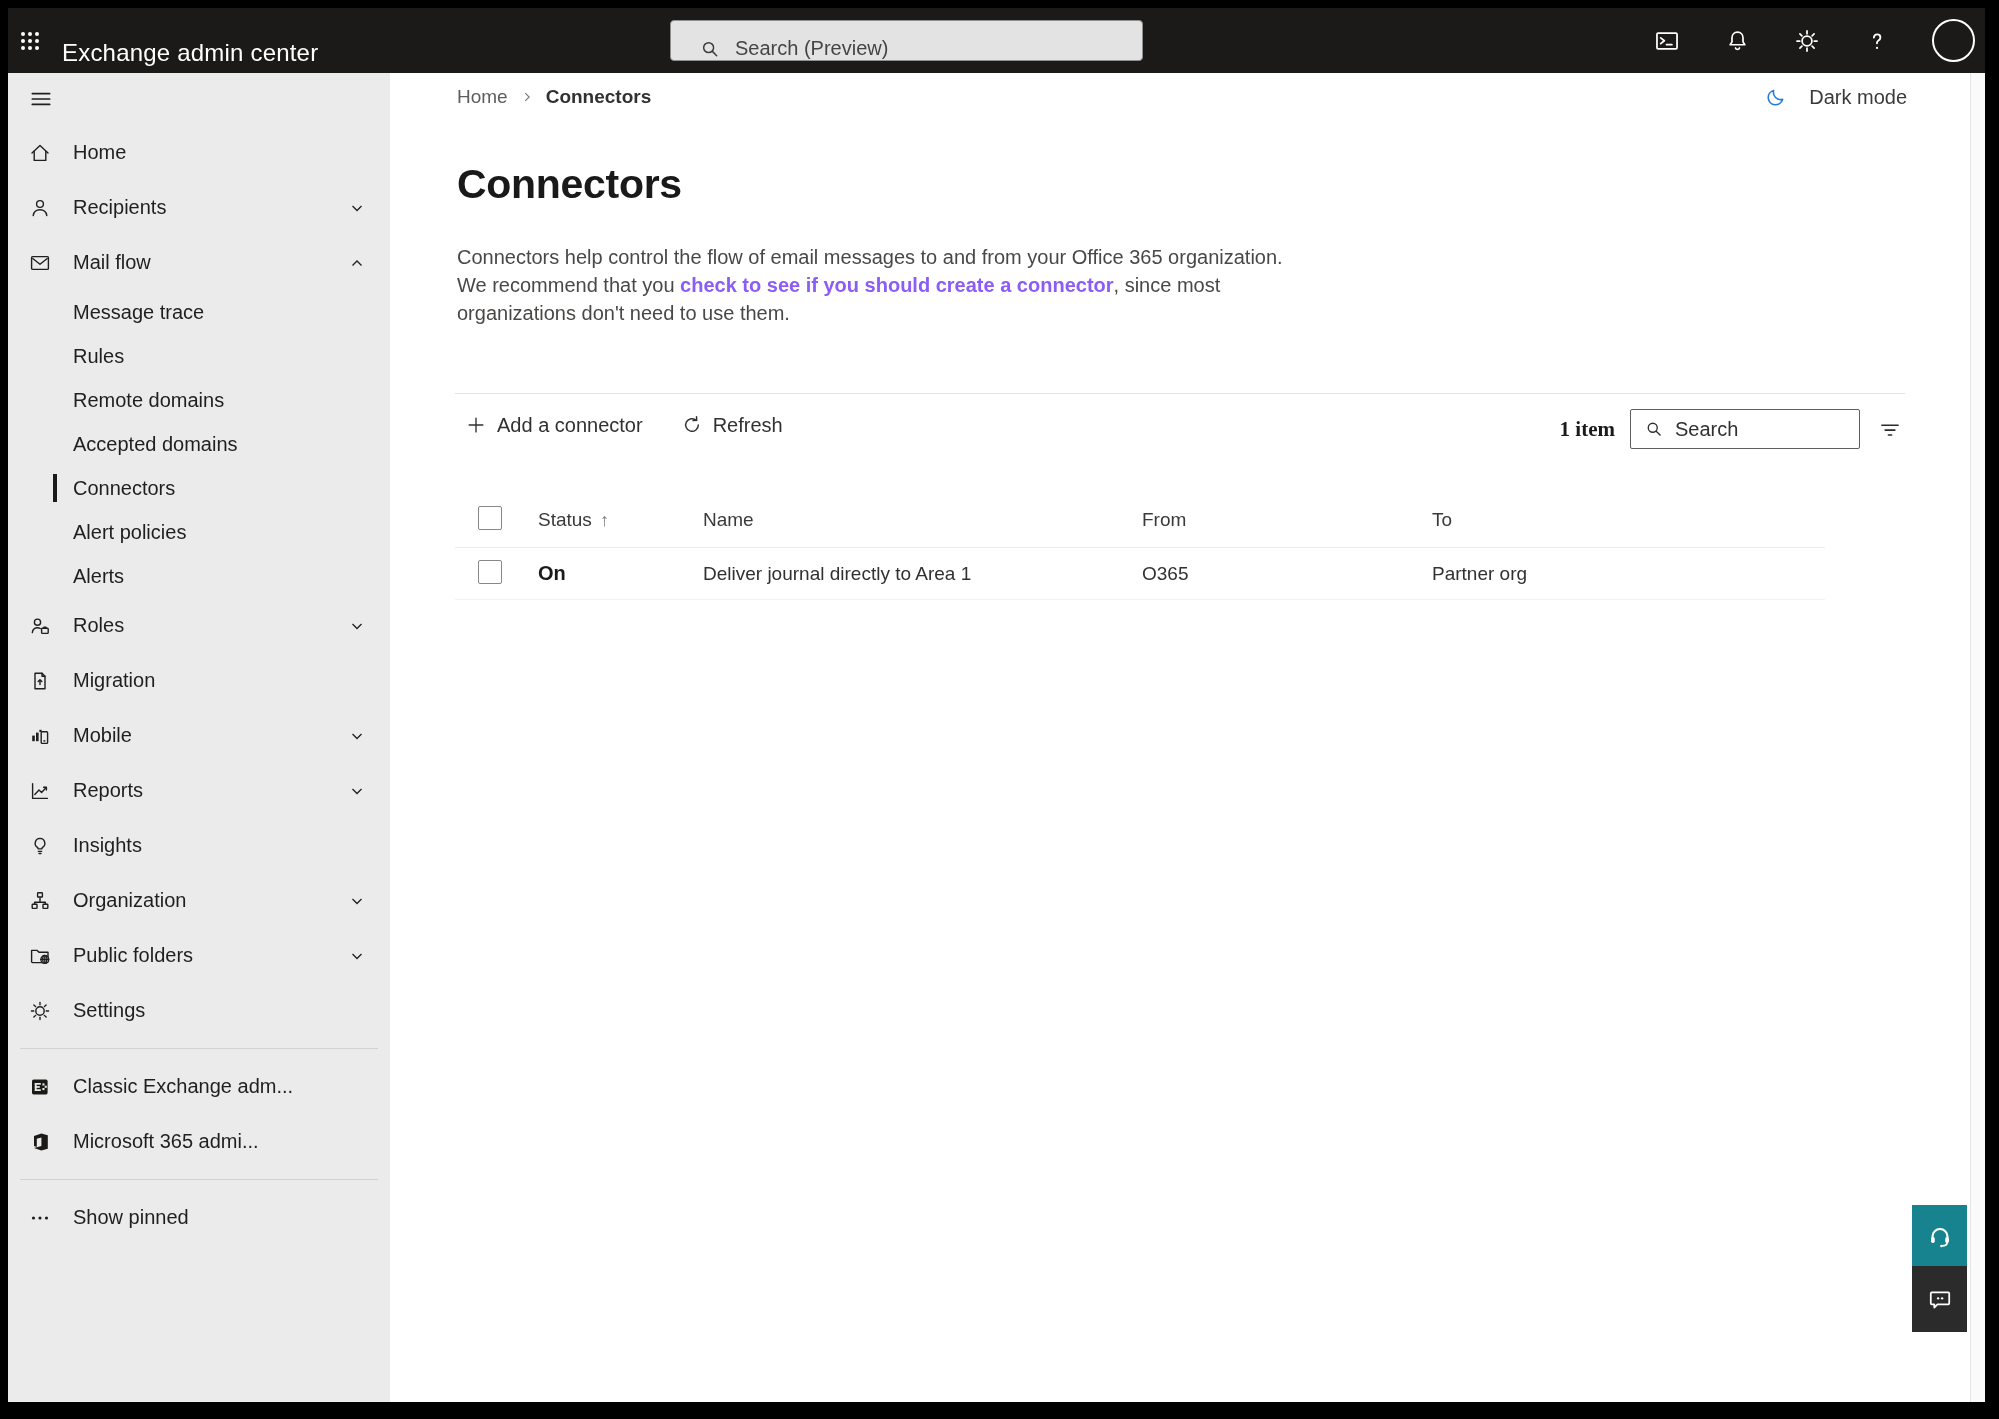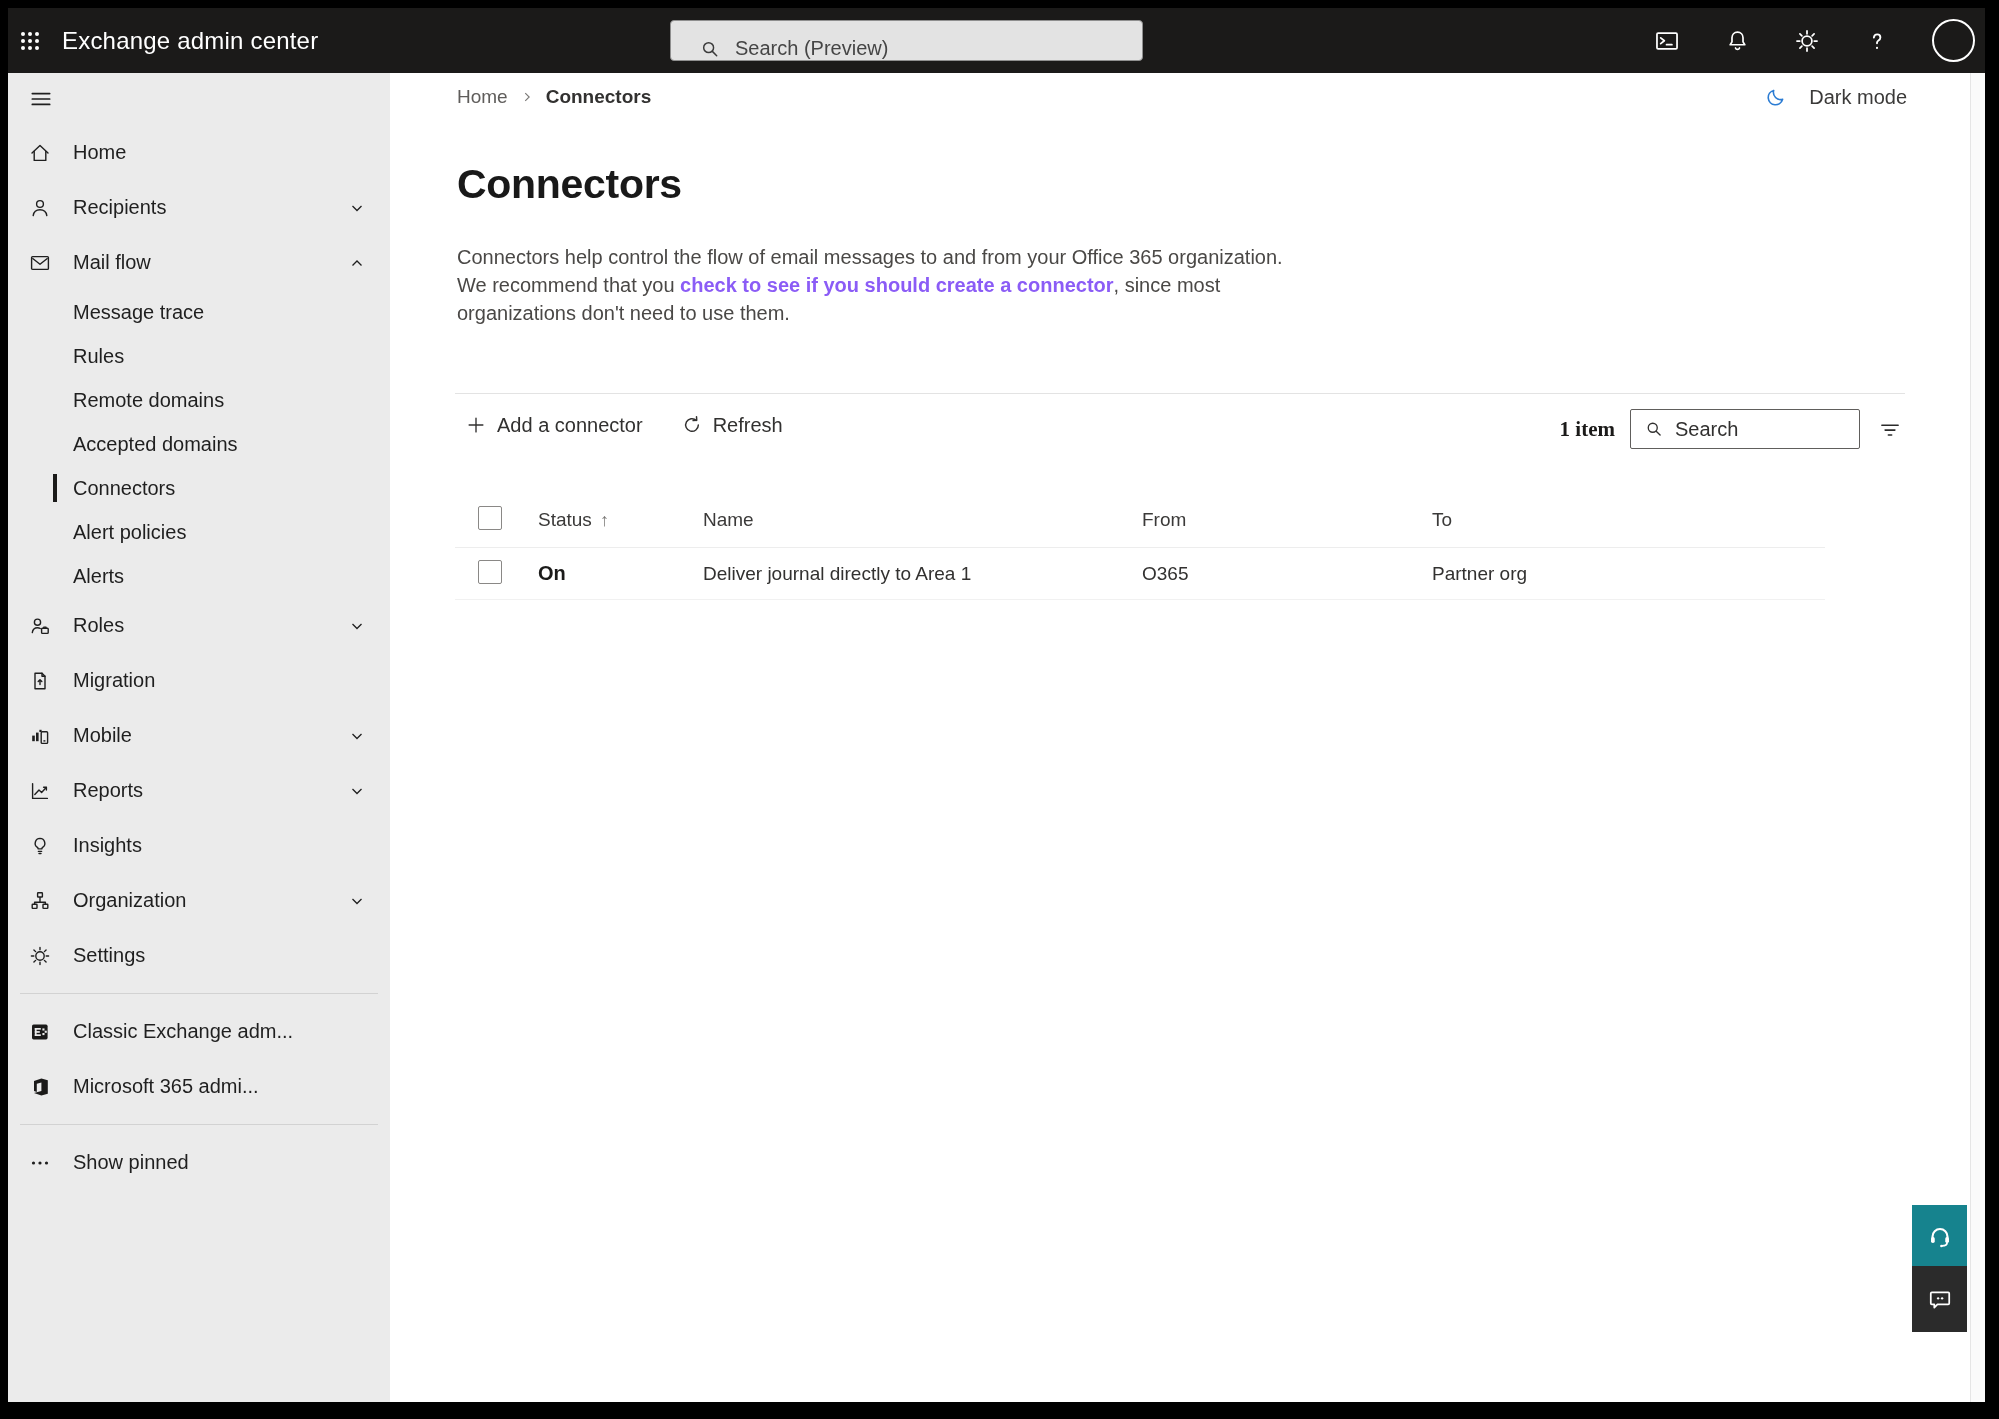--- a/index.html
+++ b/index.html
@@ -6,21 +6,21 @@
     font-family:"Liberation Sans",sans-serif;color:#1b1a19;}
   *{box-sizing:border-box;}
   button{font-family:inherit;background:none;border:none;padding:0;cursor:pointer;color:inherit;}
   svg{display:block;}
 
   .app{position:absolute;left:8px;top:8px;width:1977px;height:1394px;background:#fff;overflow:hidden;}
 
   
   .topbar{position:relative;height:65px;background:#1b1a19;color:#fff;}
   .waffle{position:absolute;left:0;top:0;width:44px;height:65px;display:flex;align-items:center;justify-content:center;}
-  .apptitle{position:absolute;left:54px;top:0;height:65px;display:flex;align-items:center;
+  .apptitle{position:absolute;left:54px;top:12px;height:65px;display:flex;align-items:center;
     font-size:24px;font-weight:400;letter-spacing:.2px;color:#fff;}
   .topsearch{position:absolute;left:662px;top:12px;width:473px;height:41px;background:#e3e3e3;
     border:1px solid #8f8f8f;border-radius:4px;display:flex;align-items:flex-end;padding-left:28px;gap:14px;cursor:text;}
   .topsearch .ph{font-size:20px;color:#454545;}
   .topicons{position:absolute;right:10px;top:0;height:65px;display:flex;align-items:center;gap:40px;}
   .tico{width:30px;height:30px;display:flex;align-items:center;justify-content:center;color:#fff;}
   .avatar{width:43px;height:43px;border:2.5px solid #fff;border-radius:50%;background:transparent;}
 
   
   .bodyrow{display:flex;height:1329px;}
@@ -295,20 +295,35 @@
           </svg>
         </span>
         <span>Organization</span>
         <span class="chev">
           <svg width="16" height="16" viewBox="0 0 16 16" fill="none" stroke="currentColor" stroke-width="1.3">
               <path d="M3.5 6 8 10.5 12.5 6"></path>
             </svg>
         </span>
       </div>
 
+      <div class="nav-item">
+        <span class="nicon">
+          <svg width="24" height="24" viewBox="0 0 24 24" fill="none" stroke="currentColor" stroke-width="1.4" stroke-linecap="round" stroke-linejoin="round">
+            <path d="M3.6 6.4h5.6l1.8 1.9h9v9.3a1 1 0 0 1-1 1H4.6a1 1 0 0 1-1-1z"></path>
+            <circle cx="16.8" cy="15.4" r="3.9" fill="#ebebeb"></circle>
+            <path d="M16.8 11.5v7.8M12.9 15.4h7.8M15.3 11.9c-1 2.2-1 4.8 0 7M18.3 11.9c1 2.2 1 4.8 0 7"></path>
+          </svg>
+        </span>
+        <span>Public folders</span>
+        <span class="chev">
+          <svg width="16" height="16" viewBox="0 0 16 16" fill="none" stroke="currentColor" stroke-width="1.3">
+              <path d="M3.5 6 8 10.5 12.5 6"></path>
+            </svg>
+        </span>
+      </div>
 
       <div class="nav-item">
         <span class="nicon">
           <svg width="24" height="24" viewBox="0 0 24 24" fill="none" stroke="currentColor" stroke-width="1.4" stroke-linecap="round">
             <circle cx="12" cy="12" r="4.2"></circle>
             <path d="M18.2 12h2.4M16.38 16.38l1.7 1.7M12 18.2v2.4M7.62 16.38l-1.7 1.7M5.8 12H3.4M7.62 7.62l-1.7-1.7M12 5.8V3.4M16.38 7.62l1.7-1.7"></path>
           </svg>
         </span>
         <span>Settings</span>
       </div>

